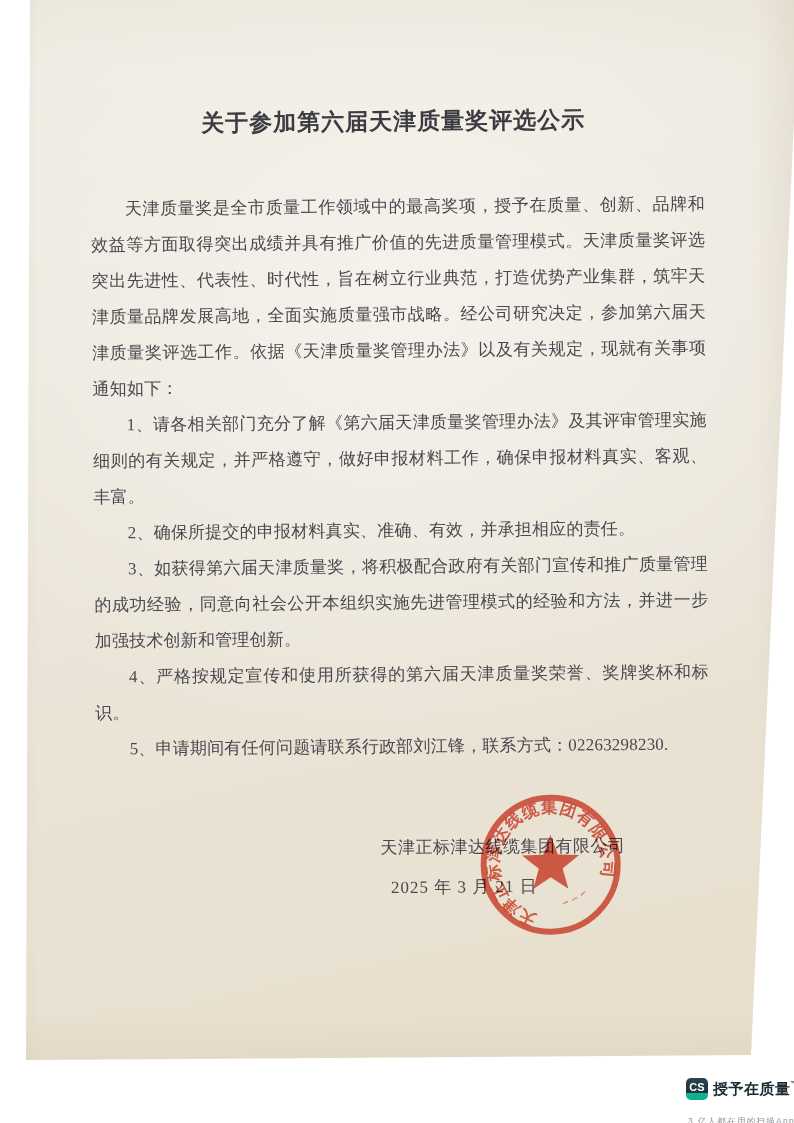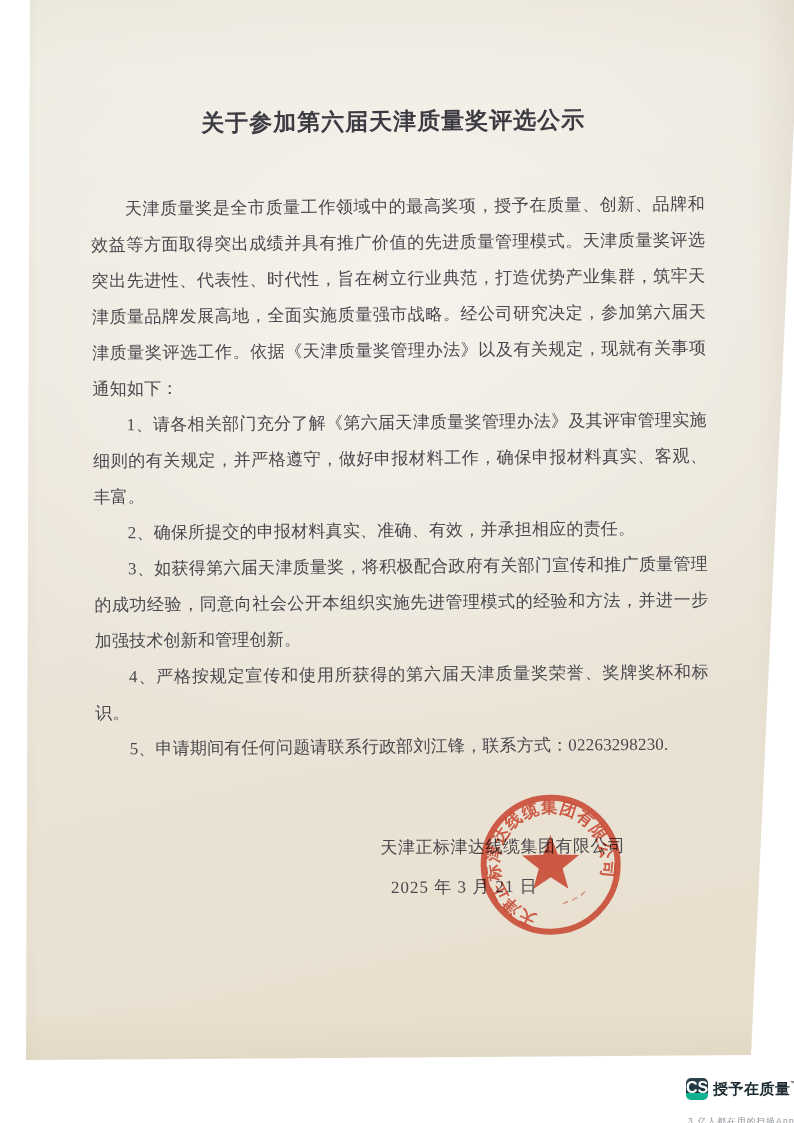--- a/index.html
+++ b/index.html
@@ -52,21 +52,21 @@
   .watermark{
     position:absolute;left:686px;top:1078px;width:104px;
     font-family:"Liberation Sans","DejaVu Sans",sans-serif;
   }
   .wm-row{display:flex;align-items:center;gap:5px;}
   .cs-logo{
     width:22px;height:22px;border-radius:5px;flex:0 0 auto;
     background:linear-gradient(180deg,#2b4450 0%,#1a323e 68%,#12b493 70%,#0fae8d 100%);
     display:flex;align-items:center;justify-content:center;
   }
-  .cs-logo span{color:#ffffff;font-size:16px;font-weight:700;letter-spacing:0;line-height:1;margin-top:-3px;}
+  .cs-logo span{color:#ffffff;font-size:11px;font-weight:700;letter-spacing:0;line-height:1;margin-top:-3px;}
   .wm-name{font-size:15px;font-weight:700;color:#1c2a31;letter-spacing:0.5px;white-space:nowrap;}
   .wm-tm{font-size:7px;vertical-align:top;color:#1c2a31;}
   .wm-tagline{margin-top:16px;font-size:8.5px;color:#8d9297;letter-spacing:1.3px;white-space:nowrap;padding-left:2px;}
 </style>
 </head>
 <body>
 
 <div class="paper-bg"></div>
 
 <div class="content">

